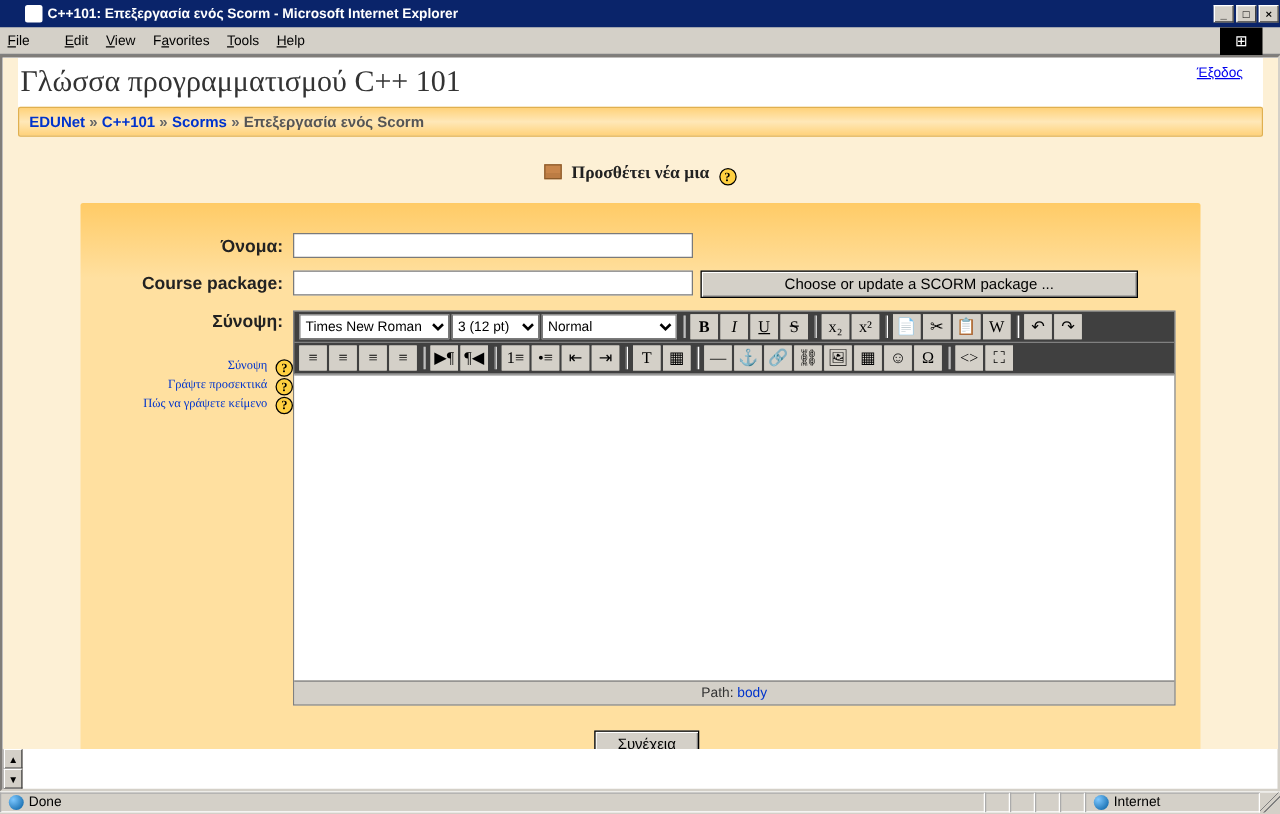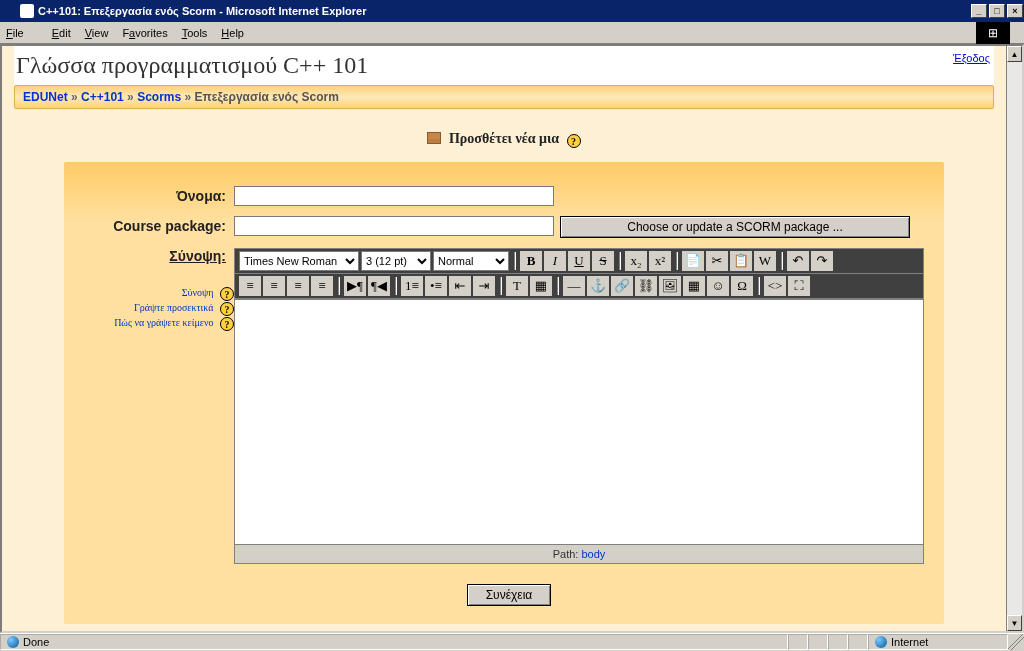--- a/index.html
+++ b/index.html
@@ -60,20 +60,21 @@
   }
 
   
   .client {
     position: relative;
     background: #fff;
     height: 589px; 
     border: 2px inset #d4d0c8;
     overflow: hidden;
     display:flex;
+    flex-direction:column;
   }
   .client-inner { flex:1; overflow:auto; }
   .vscroll {
     width: 16px;
     background:#d4d0c8;
     border-left:1px solid #808080;
     display:flex; flex-direction:column;
   }
   .vscroll .arrow {
     height:16px;
@@ -101,21 +102,21 @@
     background:#fff0;
   }
   .topbar {
     display:flex;
     background:#fff;
   }
   .topbar .title-cell { flex:1; }
   .logout {
     color:#0033cc;
     font-size:11px;
-    padding:6px 4px 0 0;
+    padding:6px 16px 0 0;
   }
 
   .breadcrumb {
     background: linear-gradient(#ffd27a, #ffe8b8 50%, #ffd27a);
     border:1px solid #e0b050;
     border-radius:2px;
     padding: 4px 8px;
     font-size: 12px;
     font-weight:bold;
     color:#555;
@@ -340,39 +341,39 @@
         </div>
 
         <div class="form-row">
           <div class="form-label">Course package:</div>
           <input class="text-input pkg-input" value="" style="">
           <button class="scorm-btn">Choose or update a SCORM package ...</button>
         </div>
 
         <div class="form-row" style="align-items:flex-start;">
           <div style="width:140px;">
-            <div class="form-label" style="width:auto; padding-top:0;text-decoration:underline;">Σύνοψη:</div>
+            <div class="form-label" style="width:auto; padding-top:0;">Σύνοψη:</div>
             <div style="height:22px;"></div>
             <div class="help-links">
               <div><a href="#">Σύνοψη</a> <span class="help-circle">?</span></div>
               <div><a href="#">Γράψτε προσεκτικά</a> <span class="help-circle">?</span></div>
               <div><a href="#">Πώς να γράψετε κείμενο</a> <span class="help-circle">?</span></div>
             </div>
           </div>
 
           <div class="editor-wrap">
 
             <div class="editor-toolbar">
               <select class="tb-sel" style="width:120px">
                 <option>Times New Roman</option>
               </select>
               <select class="tb-sel" style="width:70px">
                 <option>3 (12 pt)</option>
               </select>
-              <select class="tb-sel" style="width:76px">
+              <select class="tb-sel" style="width:108px">
                 <option>Normal</option>
               </select>
               <span class="tb-sep"></span>
               <span class="tb-btn" style="font-weight:bold">B</span>
               <span class="tb-btn" style="font-style:italic">I</span>
               <span class="tb-btn" style="text-decoration:underline">U</span>
               <span class="tb-btn" style="text-decoration:line-through">S</span>
               <span class="tb-sep"></span>
               <span class="tb-btn">x₂</span>
               <span class="tb-btn">x²</span>

